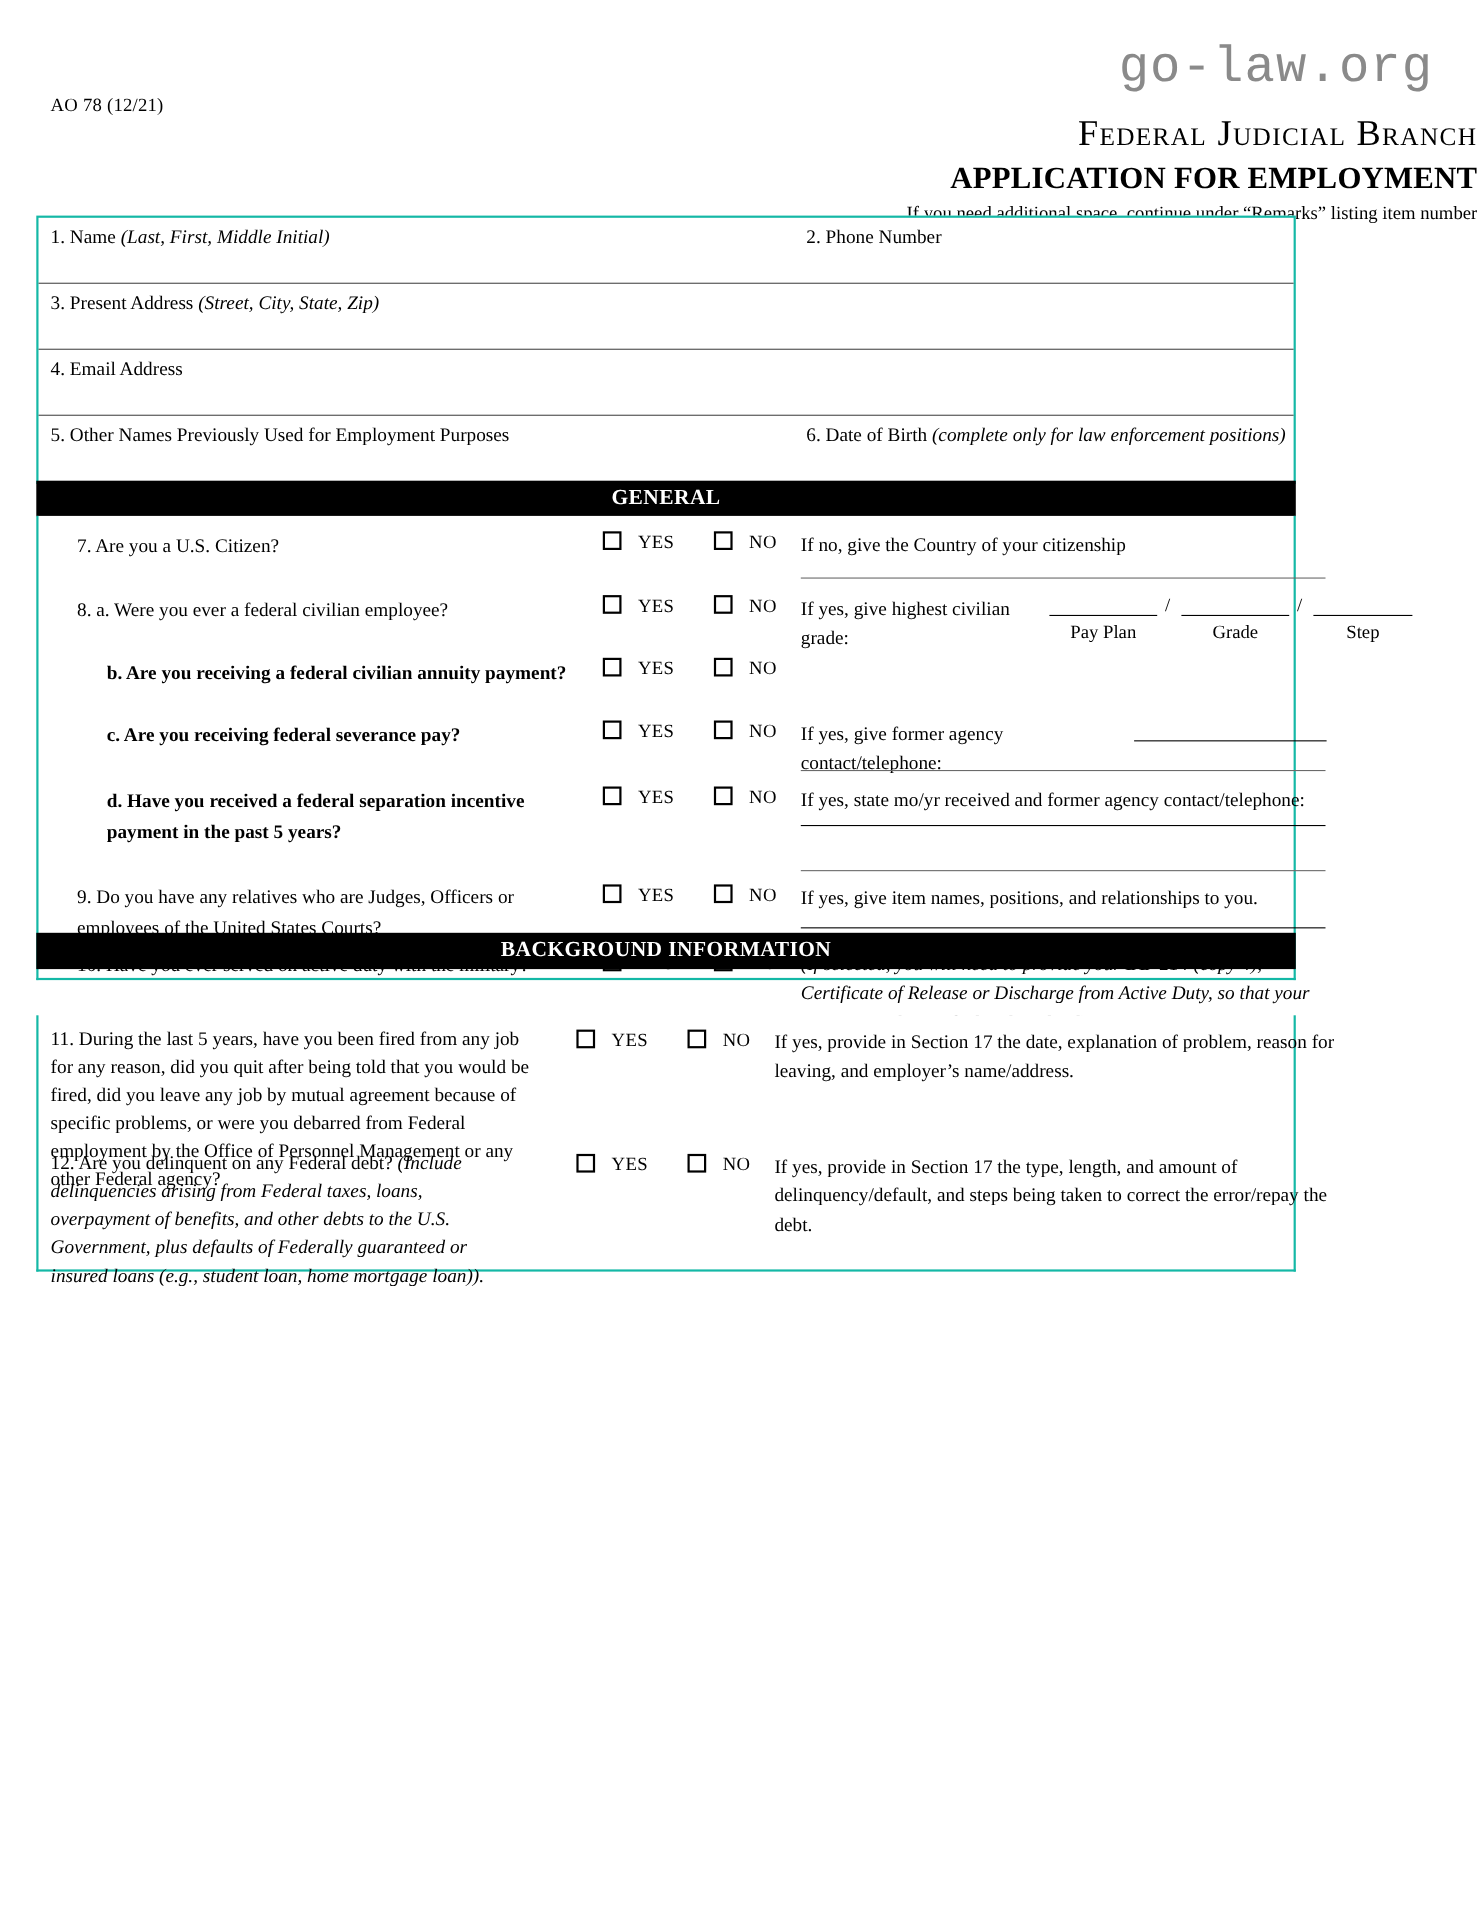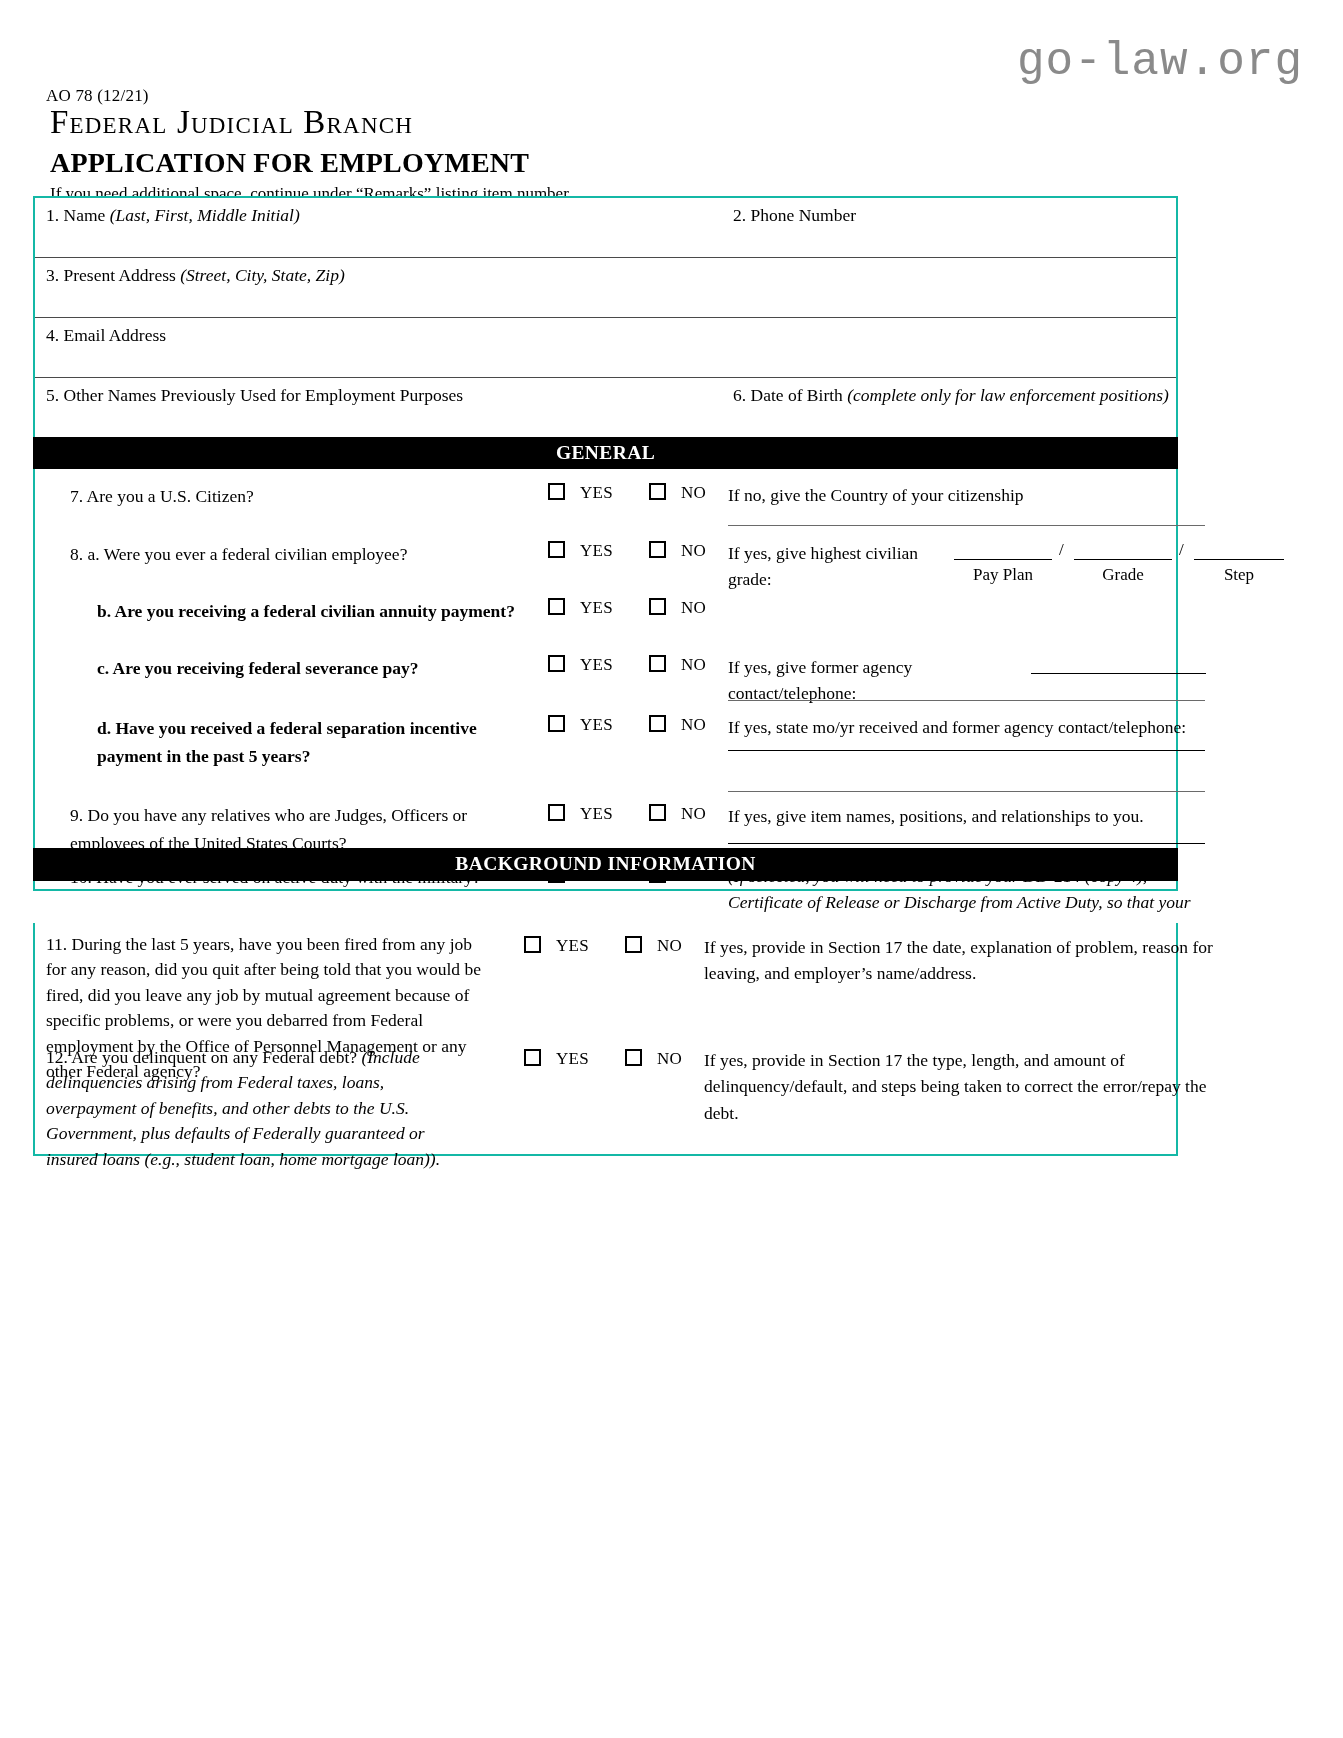--- a/index.html
+++ b/index.html
@@ -34,21 +34,21 @@
     top: 86px;
     left: 46px;
     font-size: 17px;
     letter-spacing: .2px;
   }
   .titles {
     position: absolute;
     top: 104px;
     left: 0;
     width: 1343px;
-    text-align: left;
+    text-align: right;
   }
   .title-main {
     font-size: 33px;
     font-variant: small-caps;
     letter-spacing: 1.2px;
     line-height: 1.15;
     padding-left: 50px;
   }
   .title-sub {
     font-size: 28px;

